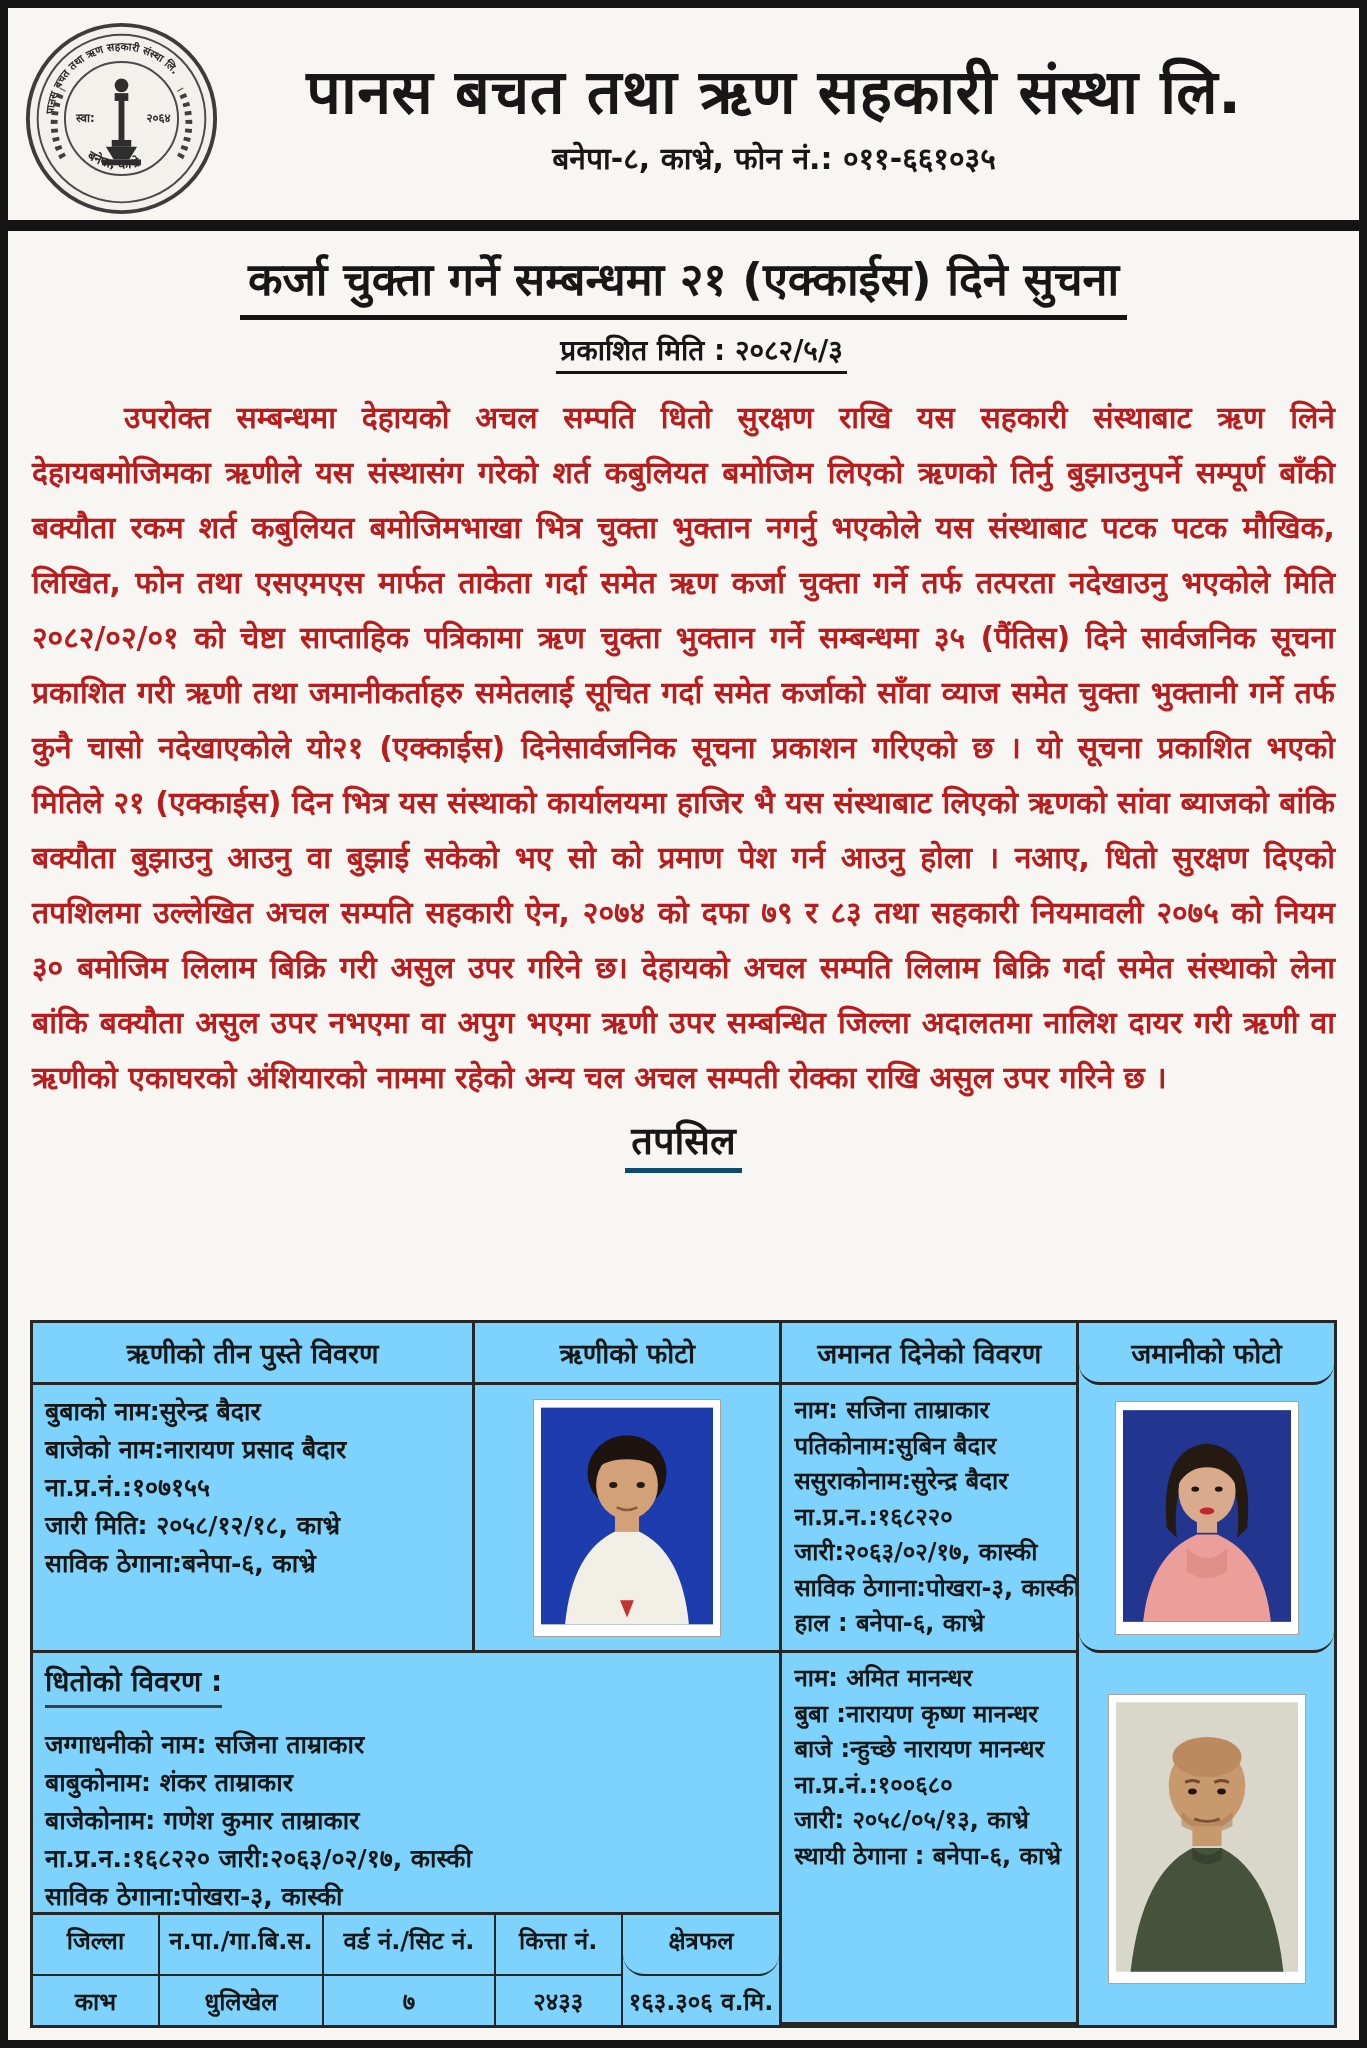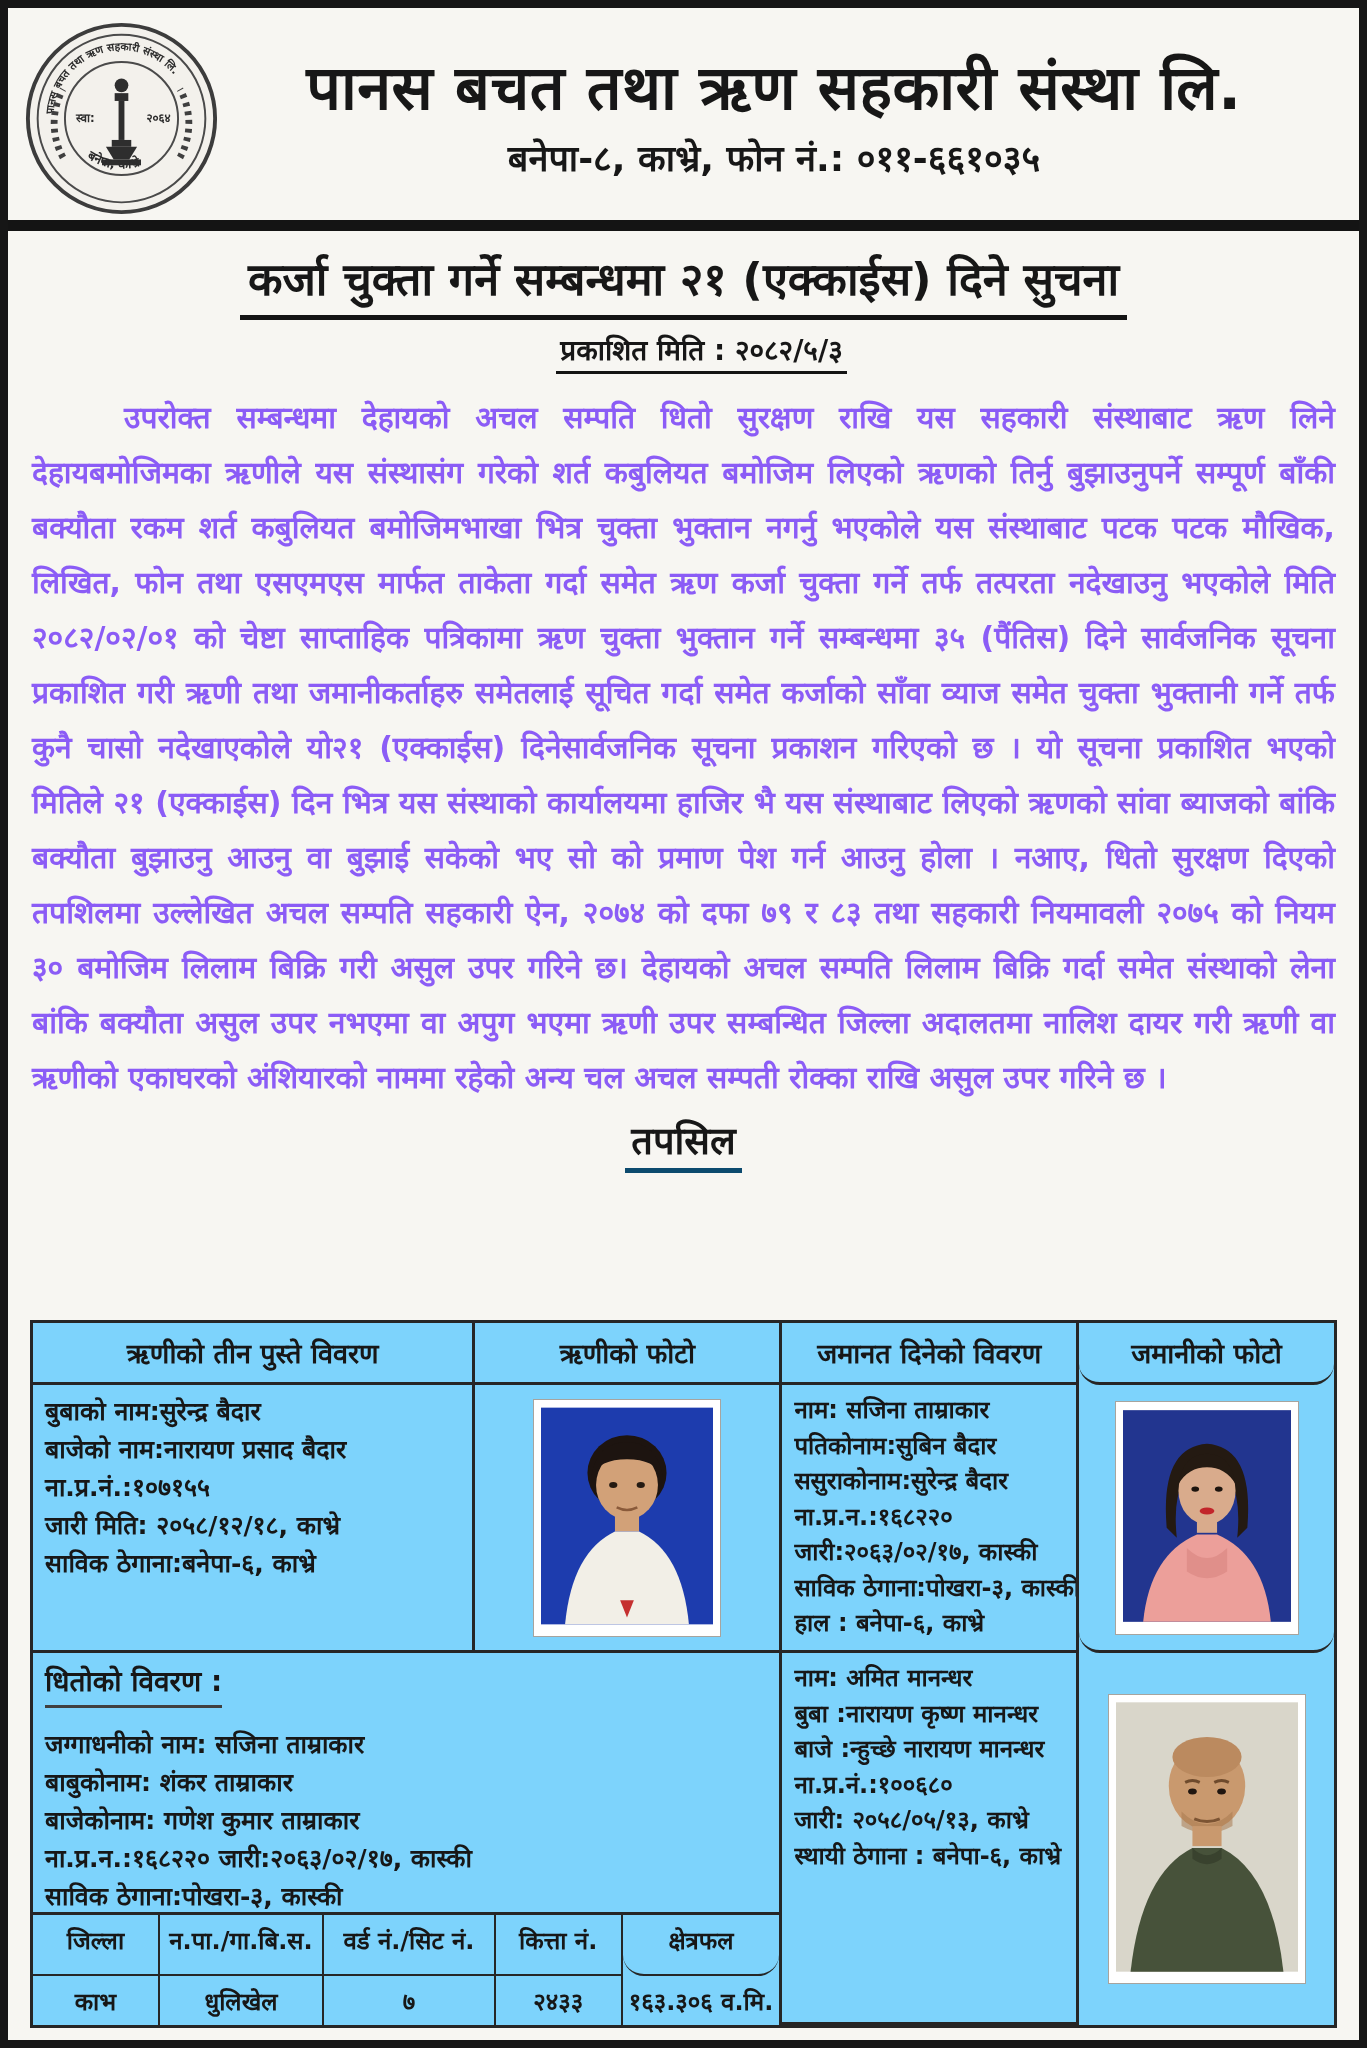--- a/index.html
+++ b/index.html
@@ -6,31 +6,31 @@
   .page{
     position:relative;width:1367px;height:2048px;box-sizing:border-box;
     background:#f7f6f2;border:8px solid #161616;overflow:hidden;
     font-family:"DejaVu Sans",sans-serif;color:#171717;margin:0 auto;
   }
   
   .header{display:flex;align-items:center;height:212px;padding:8px 30px 0 16px;box-sizing:border-box;}
   .logo-box{flex:0 0 195px;height:195px;}
   .header-text{flex:1;text-align:center;}
   .org-name{font-size:61px;font-weight:bold;letter-spacing:0.5px;line-height:1.1;}
-  .address{font-size:36px;font-weight:bold;margin-top:12px;}
+  .address{font-size:30px;font-weight:bold;margin-top:12px;}
   .thick-divider{height:11px;background:#141414;}
   
   .title-wrap{text-align:center;margin-top:16px;}
   .notice-title{display:inline-block;font-size:45px;font-weight:bold;
     border-bottom:5px solid #141414;padding:0 8px 7px;}
   .date-wrap{text-align:center;margin-top:10px;margin-left:36px;}
   .pub-date{display:inline-block;font-size:28px;font-weight:bold;border-bottom:3px solid #141414;padding:0 4px 3px;}
   
   .body-para{margin:16px 24px 0 24px;font-size:30px;font-weight:bold;line-height:55px;
-    text-align:justify;text-indent:92px;color:#8b5cf6;}
+    text-align:justify;text-indent:92px;color:#b91c1c;}
   .tapasil-wrap{text-align:center;margin-top:8px;}
   .tapasil{display:inline-block;font-size:38px;font-weight:bold;border-bottom:5px solid #0c4a6e;padding:0 6px 3px;}
   
   .main-table{
     position:absolute;left:22px;right:22px;top:1312px;bottom:12px;
     display:grid;grid-template-columns:34fr 23.6fr 22.8fr 19.6fr;
     grid-template-rows:62px 268px 1fr 110px;
     border:3px solid #262626;background:#7dd3fc;
   }
   .cell{border-right:3px solid #262626;border-bottom:3px solid #262626;

